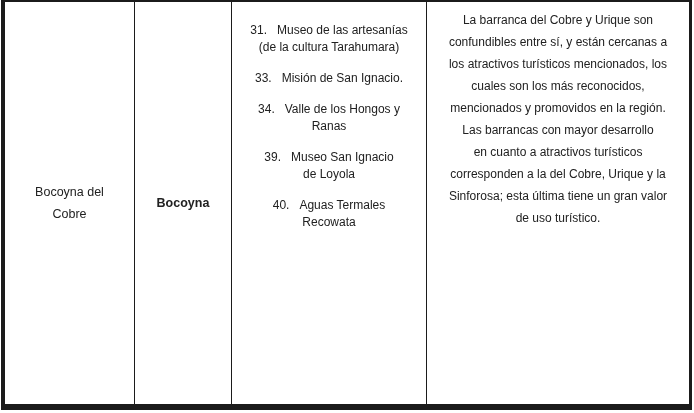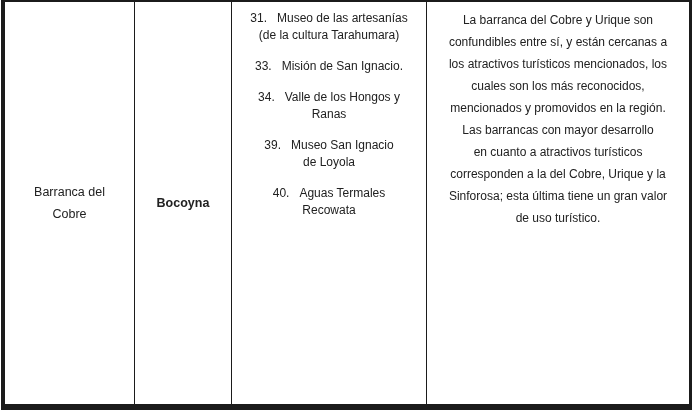--- a/index.html
+++ b/index.html
@@ -29,21 +29,21 @@
     background: #ffffff;
   }
   .cell {
     height: 100%;
     overflow: hidden;
   }
   .cell + .cell { border-left: 0; }
   .c1, .c2, .c3 { border-right: 1px solid #1b1b1b; }
   .c1 { width: 130px; display: flex; align-items: center; justify-content: center; }
   .c2 { width: 97px;  display: flex; align-items: center; justify-content: center; font-weight: bold; }
-  .c3 { width: 195px; padding: 8px 5px 0 5px; text-align: center; }
+  .c3 { width: 195px; padding: 20px 5px 0 5px; text-align: center; }
   .c4 { flex: 1;      padding: 7px 3px 0 3px; text-align: center; }
   .vcentered-text {
     font-size: 12.5px;
     line-height: 22px;
     text-align: center;
     white-space: pre-line;
   }
   .attraction {
     font-size: 12px;
     line-height: 17px;
@@ -56,21 +56,21 @@
     white-space: pre-line;
   }
 </style>
 </head>
 <body>
 
 <div class="sheet">
   <div class="grid">
 
     <div class="cell c1">
-      <div class="vcentered-text">Barranca del
+      <div class="vcentered-text">Bocoyna del
 Cobre</div>
     </div>
 
     <div class="cell c2">
       <div class="vcentered-text">Bocoyna</div>
     </div>
 
     <div class="cell c3">
       <div class="attraction">31.&nbsp;&nbsp;&nbsp;Museo de las artesanías
 (de la cultura Tarahumara)</div>

